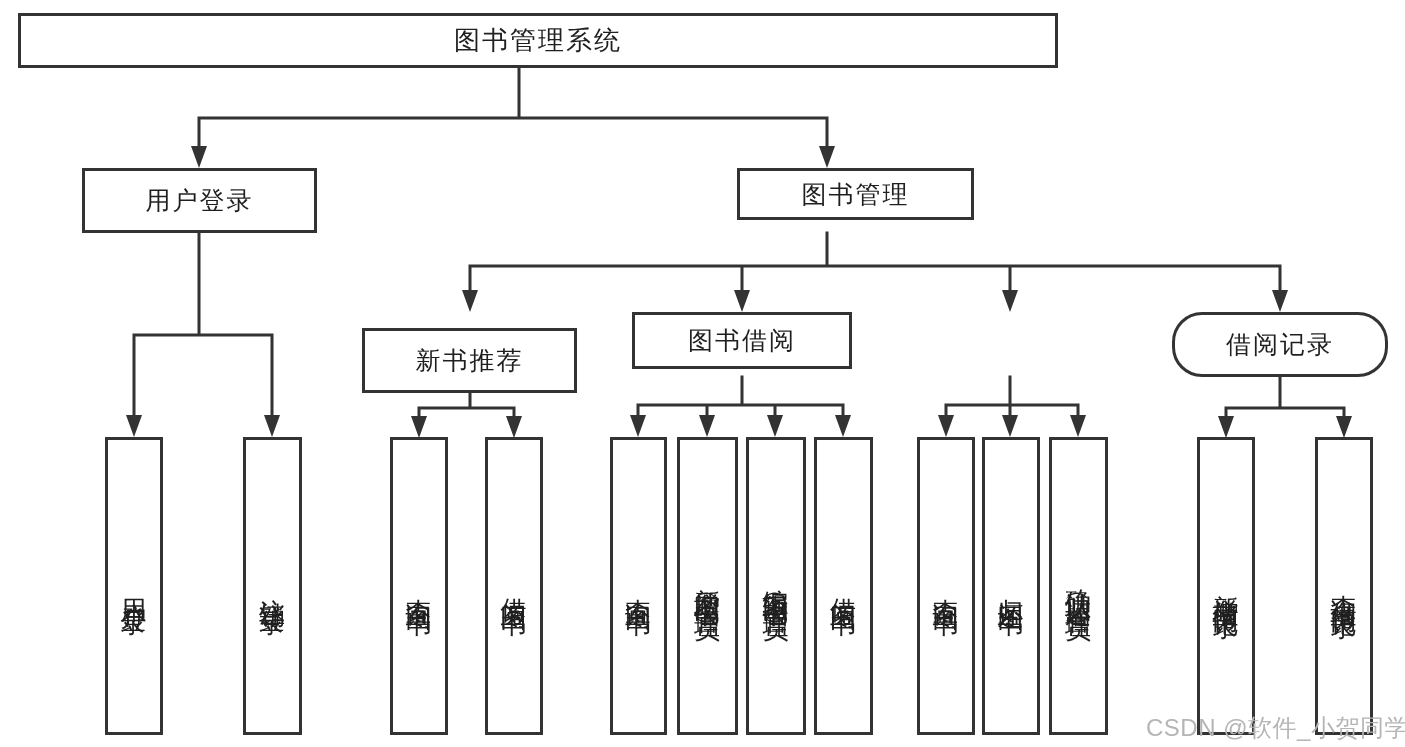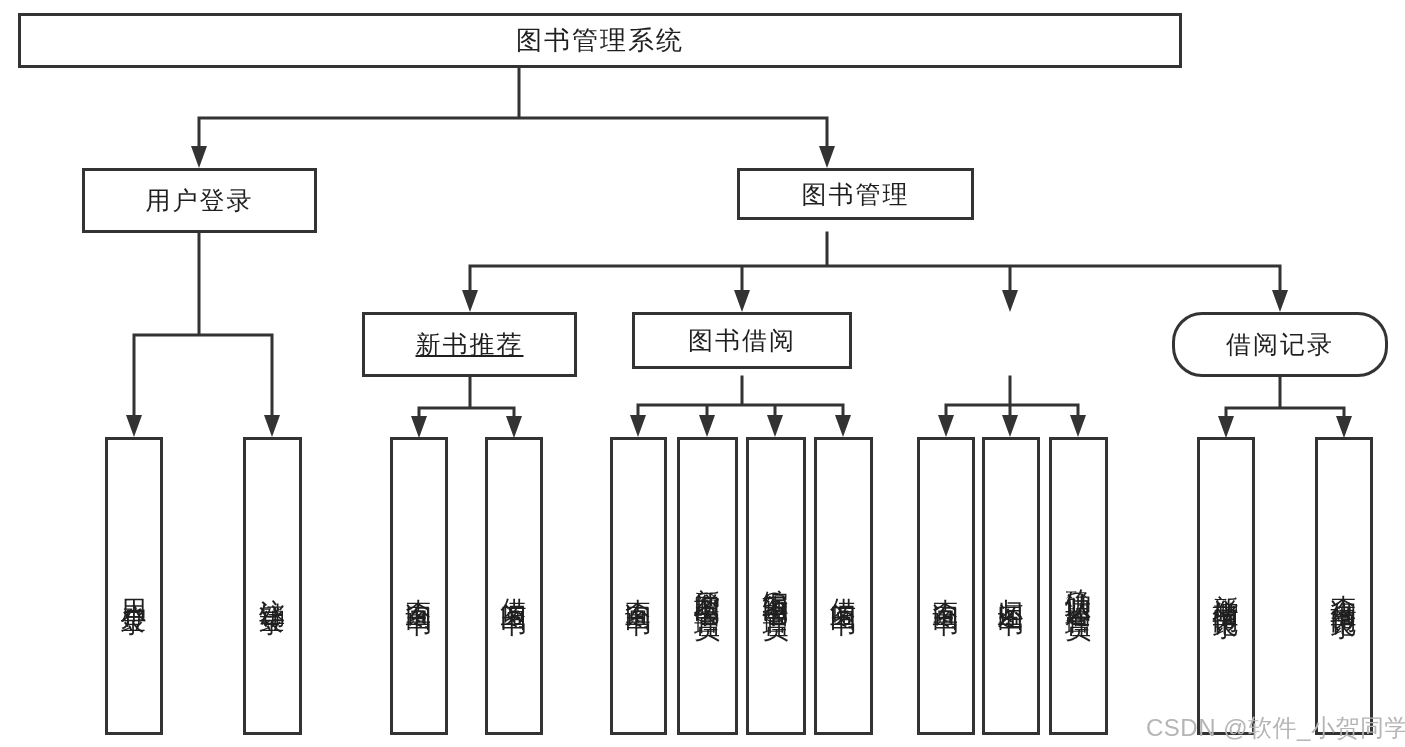--- a/index.html
+++ b/index.html
@@ -88,26 +88,26 @@
       M1002 290 L1018 290 L1010 312 Z  M1272 290 L1288 290 L1280 312 Z
       M126 415 L142 415 L134 437 Z  M264 415 L280 415 L272 437 Z
       M411 416 L427 416 L419 438 Z  M506 416 L522 416 L514 438 Z
       M630 415 L646 415 L638 437 Z  M699 415 L715 415 L707 437 Z
       M767 415 L783 415 L775 437 Z  M835 415 L851 415 L843 437 Z
       M938 415 L954 415 L946 437 Z  M1002 415 L1018 415 L1010 437 Z
       M1070 415 L1086 415 L1078 437 Z
       M1218 416 L1234 416 L1226 438 Z  M1336 416 L1352 416 L1344 438 Z"></path>
   </svg>
 
-  <div class="box root-box" style="left:18px; top:13px; width:1164px; height:55px;">图书管理系统</div>
+  <div class="box root-box" style="left:18px; top:13px; width:1040px; height:55px;">图书管理系统</div>
 
   <div class="box" style="left:82px; top:168px; width:235px; height:65px;">用户登录</div>
   <div class="box" style="left:710px; top:168px; width:237px; height:52px;margin-left:27px;">图书管理</div>
 
-  <div class="box" style="left:362px; top:312px; width:215px; height:65px;text-decoration:underline;">新书推荐</div>
+  <div class="box" style="left:362px; top:328px; width:215px; height:65px;">新书推荐</div>
   <div class="box" style="left:632px; top:312px; width:220px; height:57px;">图书借阅</div>
   <div class="box" style="left:1172px; top:312px; width:216px; height:65px;border-radius:30px;">借阅记录</div>
 
   <div class="box vbox" style="left:105px; top:437px; width:58px; height:298px;">用户登录</div>
   <div class="box vbox" style="left:243px; top:437px; width:59px; height:298px;">注销登录</div>
 
   <div class="box vbox" style="left:390px; top:437px; width:58px; height:298px;">查询图书</div>
   <div class="box vbox" style="left:485px; top:437px; width:58px; height:298px;">借阅图书</div>
 
   <div class="box vbox" style="left:610px; top:437px; width:57px; height:298px;">查询图书</div>

